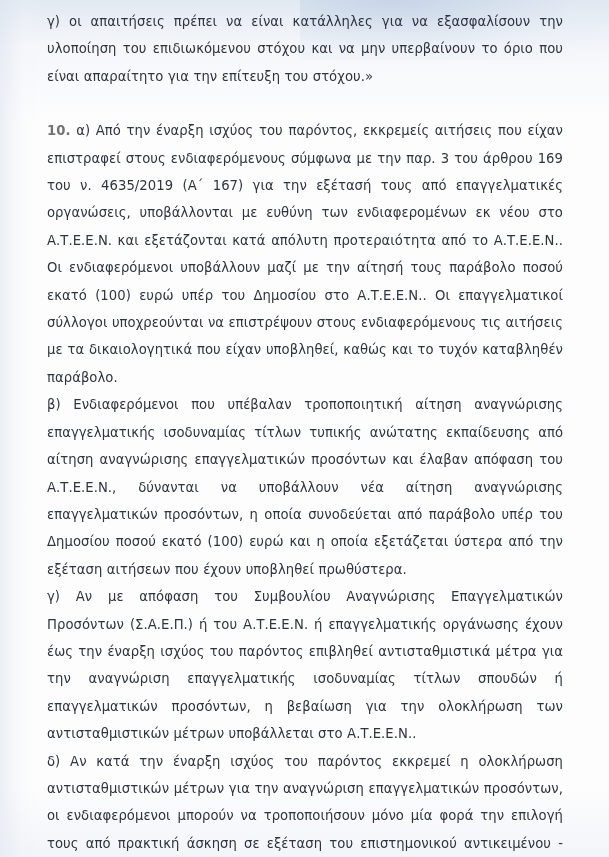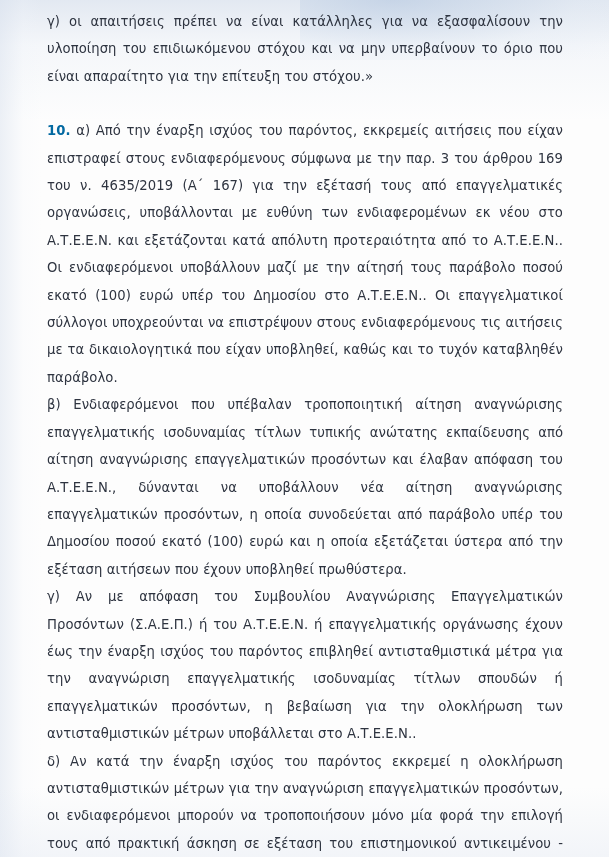--- a/index.html
+++ b/index.html
@@ -87,21 +87,21 @@
     text-align: justify;
   }
 
   
   .para-gap {
     height: 27px;
   }
 
   .num-bold {
     font-weight: bold;
-    color: #0369a1;
+    color: #737373;
   }
 </style>
 </head>
 <body>
 
 <div class="page">
 
   <div class="scan-tint-top"></div>
   <div class="scan-tint-topright"></div>
   <div class="scan-tint-left"></div>

